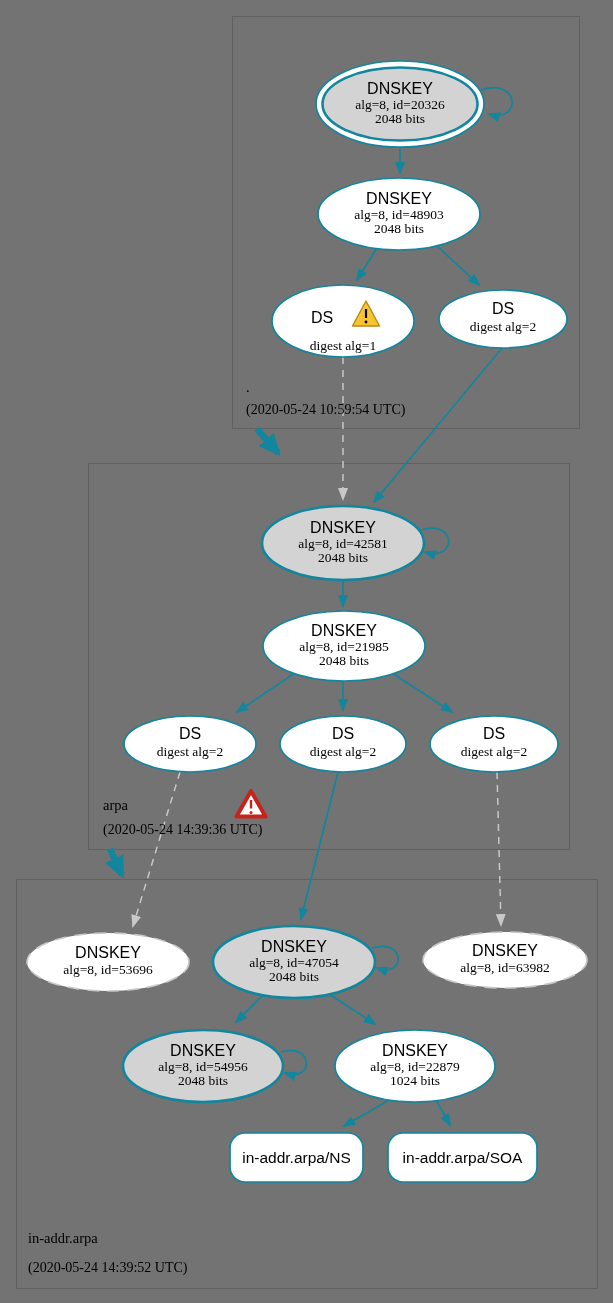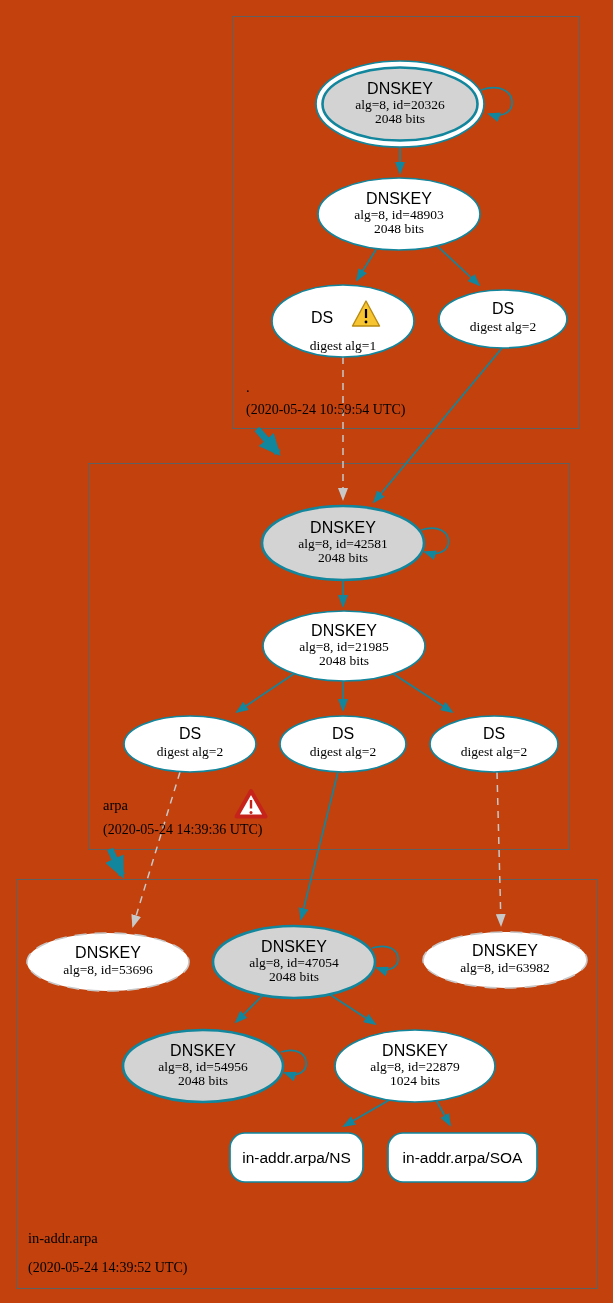--- a/index.html
+++ b/index.html
@@ -1,16 +1,16 @@
 <!DOCTYPE html>
 <html><head>
 <meta charset="utf-8">
 <style>
   html,body { margin:0; padding:0; background:#ffffff; }
-  .canvas { position:relative; width:613px; height:1303px; background:#c2410c; }
+  .canvas { position:relative; width:613px; height:1303px; background:#737373; }
   svg { display:block; }
   text { fill:#000000; }
   .node-title   { font-family:"Liberation Sans", sans-serif; font-size:16px; }
   .node-detail  { font-family:"Liberation Serif", serif; font-size:13.5px; }
   .rr-label     { font-family:"Liberation Sans", sans-serif; font-size:15.5px; }
   .zone-label   { font-family:"Liberation Serif", serif; font-size:14.5px; }
   .zone-ts      { font-family:"Liberation Serif", serif; font-size:14px; }
   .zone-box     { fill:none; stroke:#606060; stroke-width:1; }
   .edge         { stroke:#11869d; stroke-width:1.7; fill:none; }
   .edge-thick   { stroke:#11869d; stroke-width:6.5; fill:none; }

